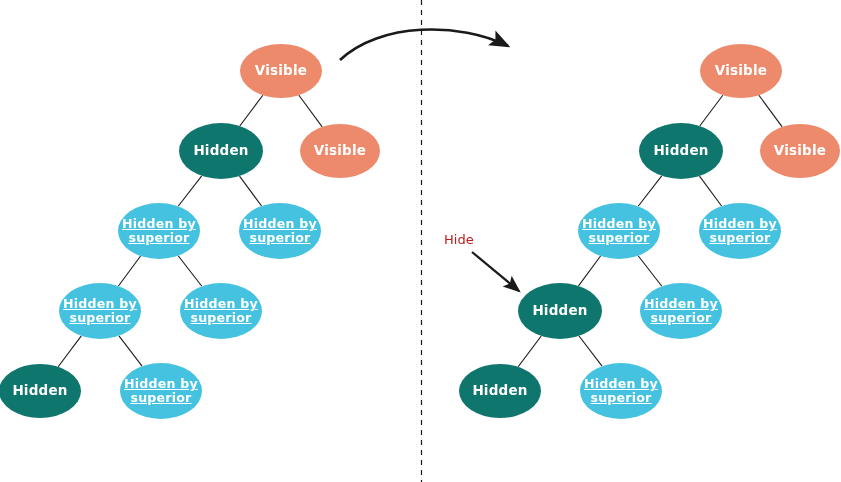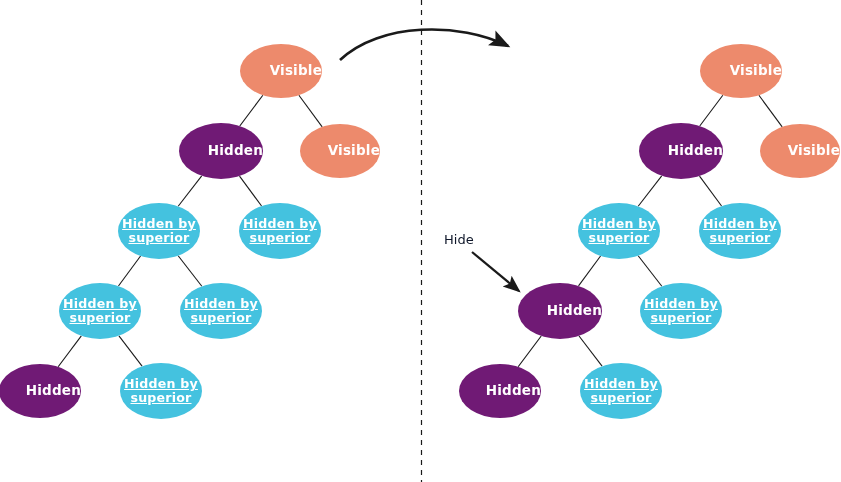--- a/index.html
+++ b/index.html
@@ -31,29 +31,29 @@
     align-items: center;
     justify-content: center;
     text-align: center;
     border-radius: 50%;
     color: #ffffff;
     font-weight: bold;
     letter-spacing: 0.2px;
     line-height: 1.12;
     box-sizing: border-box;
   }
-  .node.one-line { font-size: 13.5px; justify-content: flex-end; }
+  .node.one-line { font-size: 13.5px; }
   .node.two-line { font-size: 12.6px; text-decoration: underline; }
   .n-visible { background: #ED8A6C; }
-  .n-hidden  { background: #701a75; }
+  .n-hidden  { background: #0f766e; }
   .n-hiddensup { background: #44C2DF; }
   .ann-label {
     position: absolute;
     font-size: 13px;
-    color: #0f172a;
+    color: #b91c1c;
     font-family: "DejaVu Sans", "Liberation Sans", sans-serif;
     white-space: nowrap;
   }
 </style>
 </head>
 <body>
 
 <div id="canvas">
 
   <svg id="edges" viewBox="0 0 841 482" xmlns="http://www.w3.org/2000/svg">

